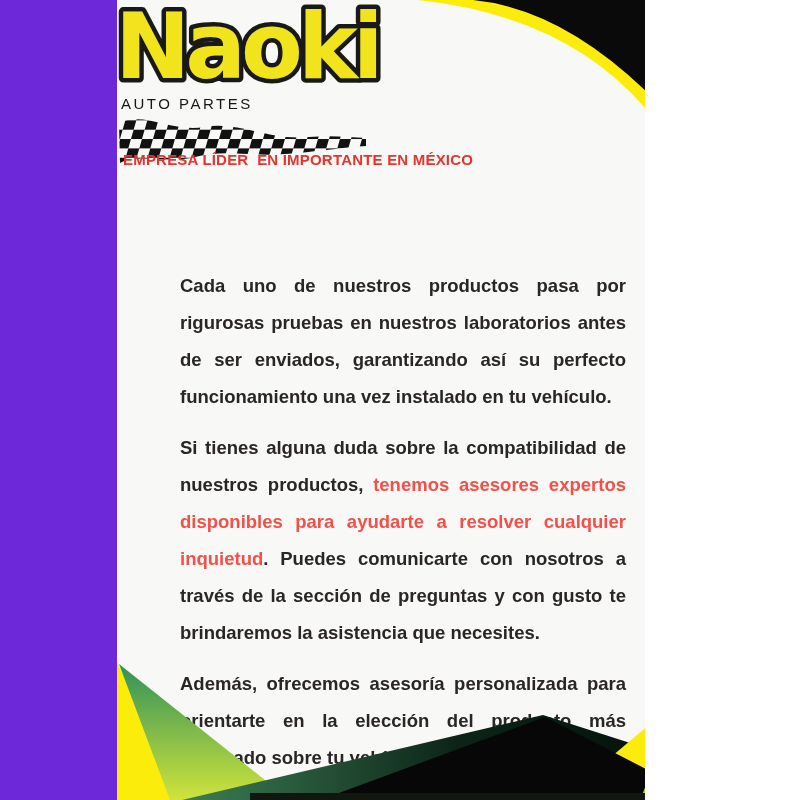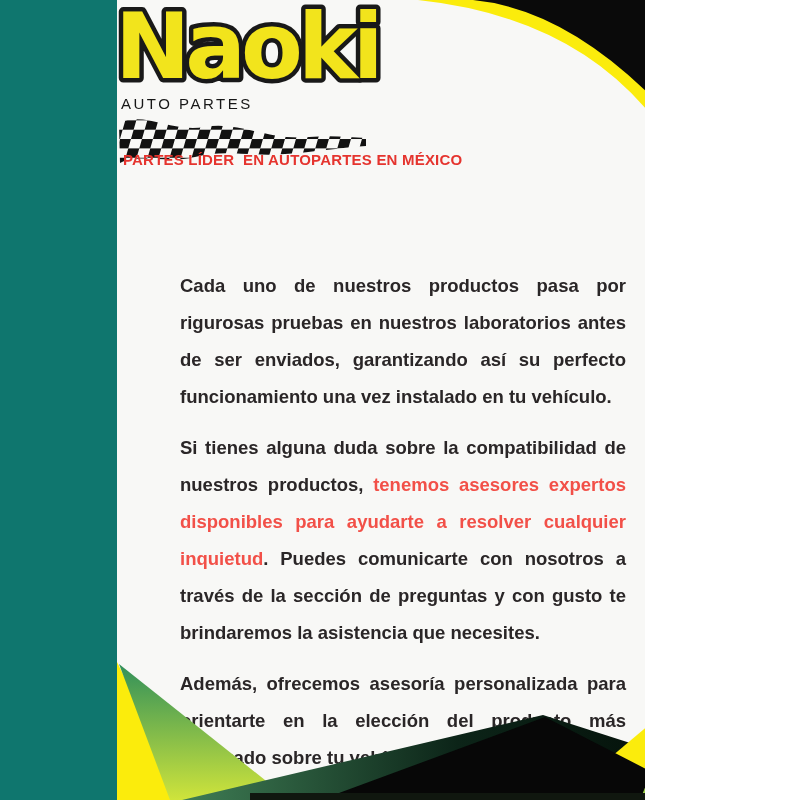--- a/index.html
+++ b/index.html
@@ -1,17 +1,17 @@
 <!DOCTYPE html>
 <html style="--paper: #f8f8f6; --brand-yellow: #f2e41c; --accent-yellow: #fbec0c; --red: #ee3a3a; --highlight-red: #f25048; --tagline-red: #e5342e; --text-dark: #2a2627; --green: #31905a; --light-green: #cfe43b; --dark-green: #2e5c42; --near-black: #070707;"><head>
 <meta charset="utf-8">
 <style>
   html,body{margin:0;padding:0;background:#ffffff;}
   #canvas{
-    position:relative;width:645px;height:800px;background:#0f766e;overflow:hidden;
+    position:relative;width:645px;height:800px;background:#6d28d9;overflow:hidden;
     font-family:"Liberation Sans",sans-serif;
   }
   #artwork{
     position:absolute;left:117px;top:0;width:566px;height:800px;
     background:var(--paper,#f8f8f6);overflow:hidden;
   }
   .abs{position:absolute;}
   
   #logo-naoki-svg{left:-4px;top:-8px;}
   #logo-subtitle{
@@ -69,21 +69,21 @@
       <path d="M2,12
                C 28,0 54,22 88,16
                C 122,10 152,30 192,26
                C 214,24 232,26 249,27
                L 249,35
                C 220,37 198,41 168,43
                C 134,46 108,38 78,46
                C 50,53 22,42 3,52 Z" fill="url(#chk)" stroke="none"></path>
     </svg>
 
-    <div id="brand-tagline" class="abs">PARTES LÍDER  EN AUTOPARTES EN MÉXICO</div>
+    <div id="brand-tagline" class="abs">EMPRESA LÍDER  EN IMPORTANTE EN MÉXICO</div>
 
 
     <div id="body-text" class="abs">
       <p>Cada uno de nuestros productos pasa por rigurosas pruebas en nuestros laboratorios antes de ser enviados, garantizando así su perfecto funcionamiento una vez instalado en tu vehículo.</p>
       <p><span>Si tienes alguna duda sobre la compatibilidad de nuestros productos, </span><span class="highlight">tenemos asesores expertos disponibles para ayudarte a resolver cualquier inquietud</span><span>. Puedes comunicarte con nosotros a través de la sección de preguntas y con gusto te brindaremos la asistencia que necesites.</span></p>
       <p>Además, ofrecemos asesoría personalizada para orientarte en la elección del producto más adecuado sobre tu vehículo.</p>
     </div>
 
     <svg class="abs" style="left:0;bottom:0;" width="566" height="145" viewBox="0 0 566 145">
       <defs>

